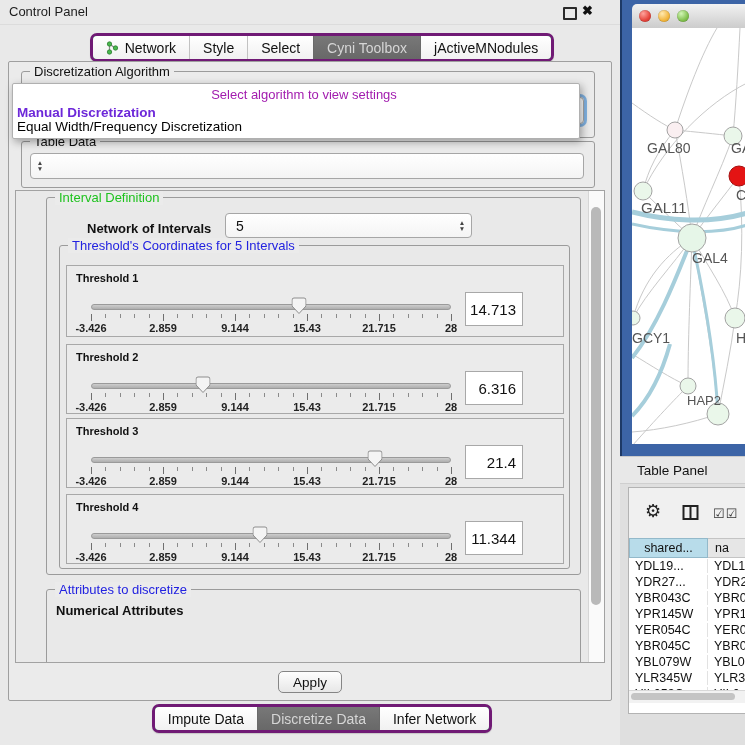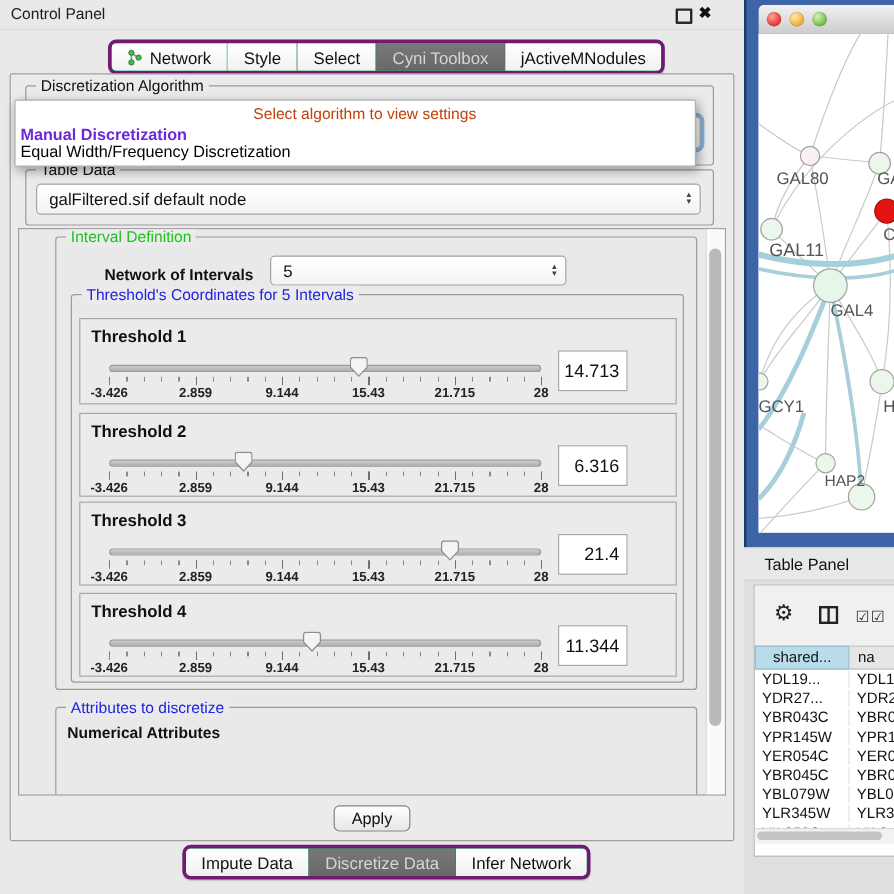--- a/index.html
+++ b/index.html
@@ -38,36 +38,36 @@
   .combo .stepper{width:18px;display:flex;flex-direction:column;align-items:center;justify-content:center;line-height:6px;font-size:6.5px;color:#444;}
   .combo.focused{box-shadow:0 0 0 3px rgba(92,158,220,.75);}
 
   .alg-group{left:12px;top:9px;width:574px;height:67px;}
   .alg-combo{left:8px;right:10px;top:25px;height:27px;}
   .td-group{left:12px;top:79px;width:574px;height:47px;}
   .td-combo{left:8px;right:10px;top:11px;height:26px;}
 
   
   .popup{position:absolute;left:12px;top:83px;width:566px;height:54px;background:#fff;border:1px solid #b0b0b0;border-radius:2px;box-shadow:2px 3px 9px rgba(0,0,0,.35);z-index:60;}
-  .popup-hint{position:absolute;top:3px;left:16px;right:0;text-align:center;font-size:13px;color:#c2410c;}
+  .popup-hint{position:absolute;top:3px;left:16px;right:0;text-align:center;font-size:13px;color:#a21caf;}
   .popup-opt1{position:absolute;top:21px;left:4px;font-size:13.5px;font-weight:bold;color:#6d28d9;cursor:pointer;}
   .popup-opt2{position:absolute;top:35px;left:4px;font-size:13.5px;color:#000;cursor:pointer;}
 
   
   .scrollarea{position:absolute;left:6px;top:128px;width:590px;height:473px;border:1px solid #a2a2a2;background:#e9e9e9;overflow:hidden;box-sizing:border-box;}
   .vscroll{position:absolute;right:0;top:0;bottom:0;width:15px;background:#fafafa;border-left:1px solid #d6d6d6;cursor:pointer;}
   .vscroll .thumb{position:absolute;left:2px;top:16px;width:10px;height:398px;background:#b9b9b9;border-radius:5px;}
 
   .interval-group{left:30px;top:6px;width:535px;height:378px;}
   .noi-label{position:absolute;left:40px;top:23px;font-size:13px;font-weight:bold;color:#111;}
   .noi-combo{left:178px;top:15px;width:247px;height:25px;}
   .thresh-group{position:absolute;left:12px;top:47px;width:511px;height:324px;border:1px solid #9b9b9b;border-radius:3px;box-sizing:border-box;}
 
   .th-panel{position:absolute;left:6px;width:498px;height:70px;background:#ebebeb;border:1px solid #a8a8a8;box-sizing:border-box;}
-  .th-label{position:absolute;left:9px;top:6px;font-size:14px;font-weight:bold;color:#111;}
+  .th-label{position:absolute;left:9px;top:6px;font-size:11px;font-weight:bold;color:#111;}
   .slider{position:absolute;left:24px;top:30px;width:360px;height:38px;text-align:center;}
   .track{position:absolute;left:0;right:0;top:8px;height:6px;border-radius:3px;background:linear-gradient(#cdcdcd,#aeaeae);border:1px solid #9a9a9a;box-sizing:border-box;cursor:pointer;}
   .ticks-minor{position:absolute;left:0;top:18px;width:361px;height:4px;background:repeating-linear-gradient(to right,#8a8a8a 0 1px,transparent 1px 14.4px);}
   .ticks-major{position:absolute;left:0;top:18px;width:361px;height:7px;background:repeating-linear-gradient(to right,#6f6f6f 0 1px,transparent 1px 72px);}
   .tick-labels{position:absolute;left:0;right:0;top:26px;height:12px;font-size:11px;font-weight:bold;color:#222;}
   .tick-labels span{position:absolute;transform:translateX(-50%);white-space:nowrap;}
   .tick-labels span:nth-child(1){left:0%;}
   .tick-labels span:nth-child(2){left:20%;}
   .tick-labels span:nth-child(3){left:40%;}
   .tick-labels span:nth-child(4){left:60%;}
@@ -157,21 +157,20 @@
       <div class="group alg-group">
         <span class="group-title">Discretization Algorithm</span>
         <div class="combo focused alg-combo">
           <span class="combo-text"></span>
         </div>
       </div>
 
       <div class="group td-group">
         <span class="group-title">Table Data</span>
         <div class="combo td-combo">
-          <span class="combo-text">galFiltered.sif default node</span>
           <span class="stepper">
               <span>▲</span>
               <span>▼</span>
             </span>
         </div>
       </div>
 
       <div class="scrollarea">
 
         <div class="group interval-group">

